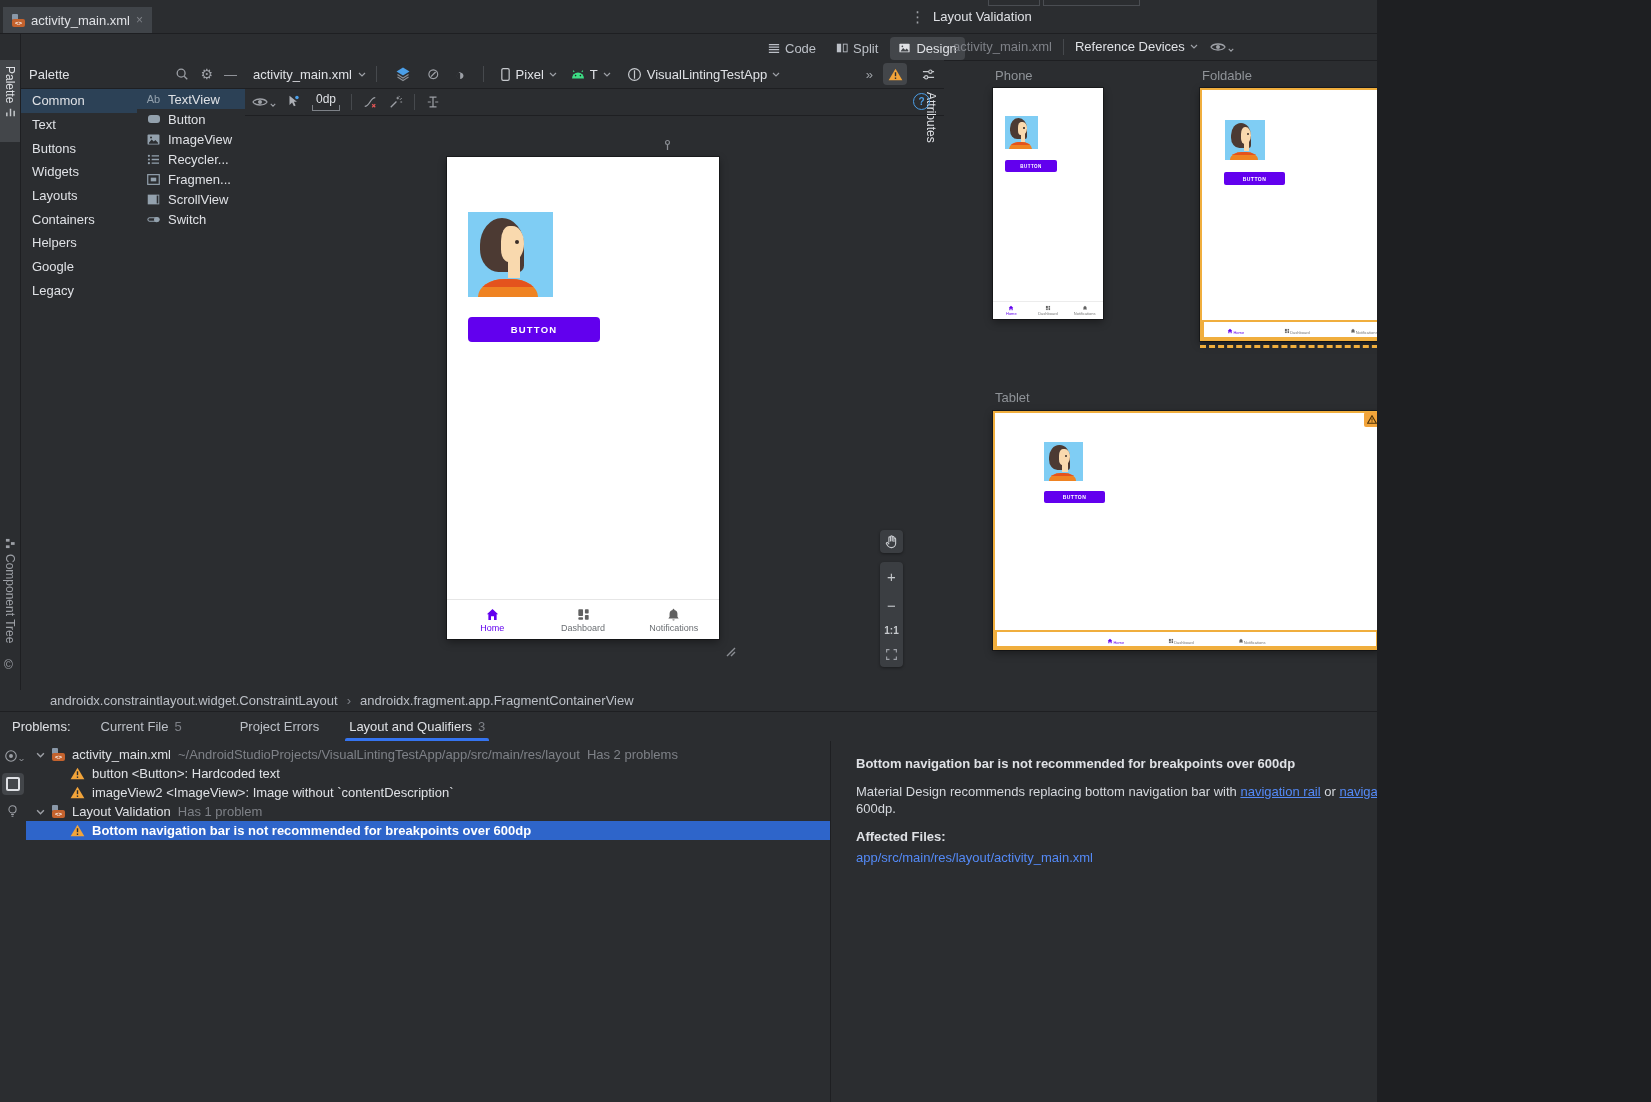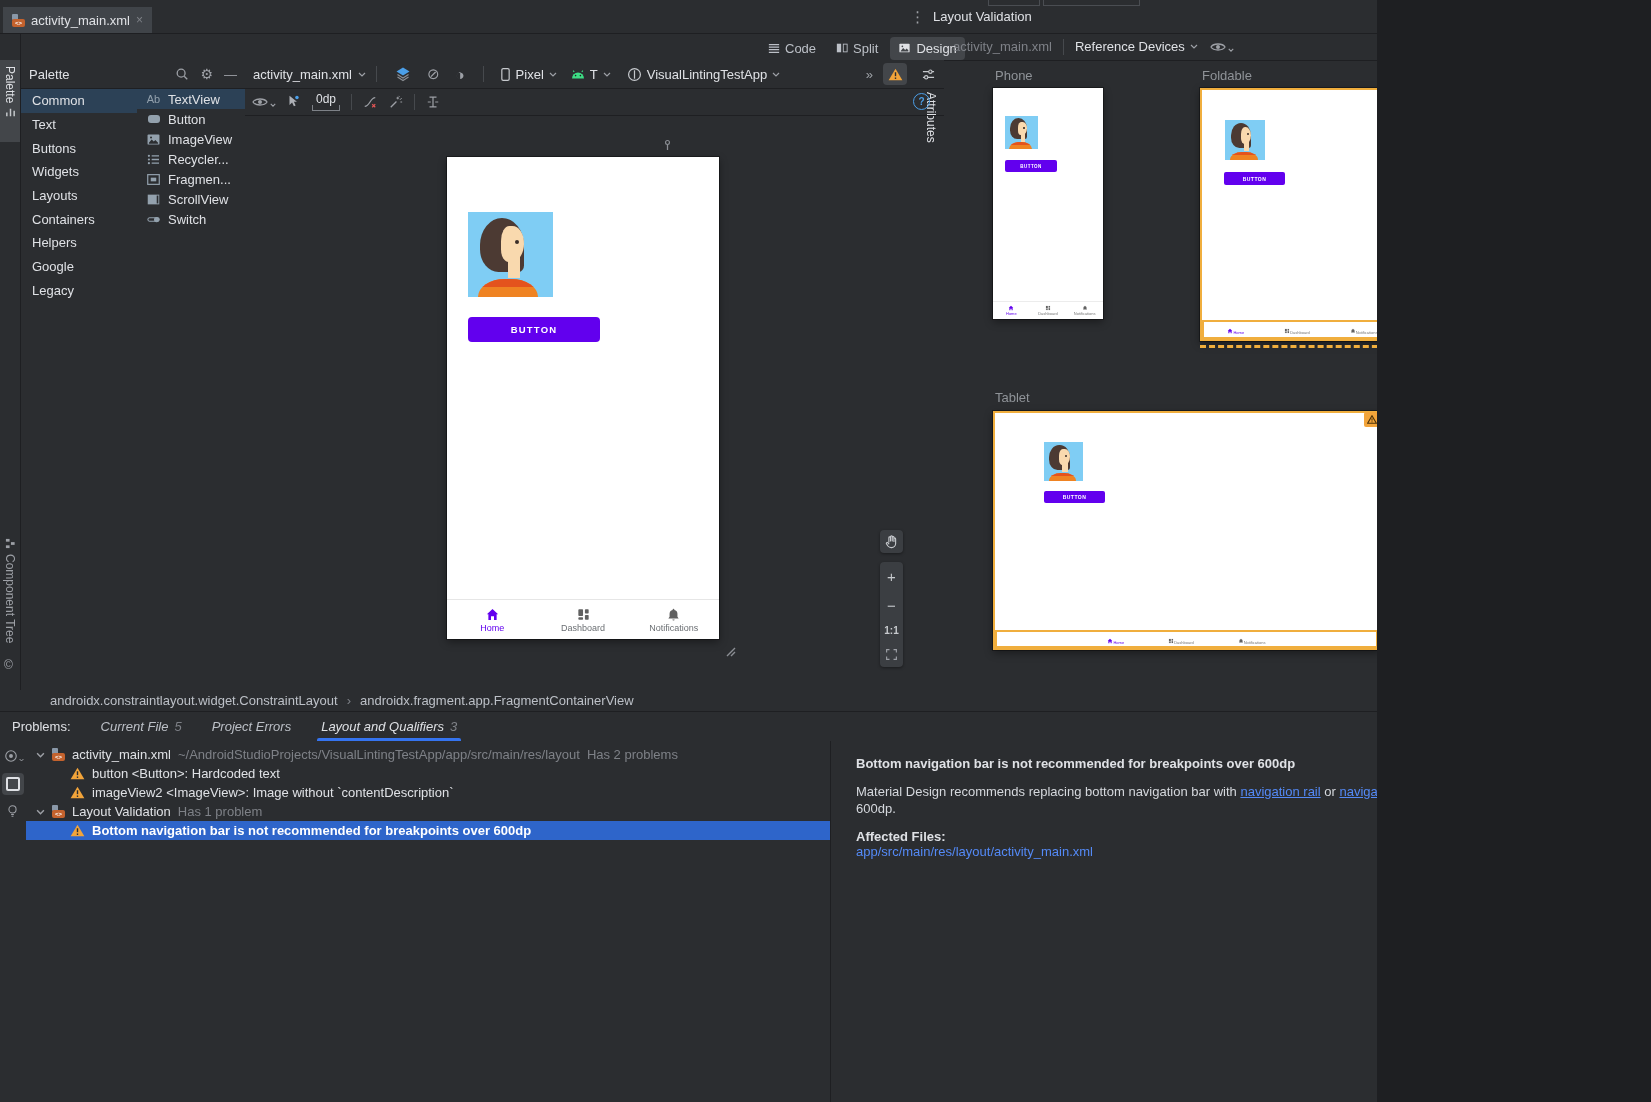--- a/index.html
+++ b/index.html
@@ -33,21 +33,21 @@
          display:flex;align-items:center;justify-content:center;}
   .navlint{position:absolute;left:0;right:0;bottom:0;background:#fff;border:2px solid #f0ae3d;
            box-sizing:border-box;display:flex;align-items:center;justify-content:center;}
   .mini-label{font-size:4px;line-height:4px;transform-origin:center;}
   
   .zbtn{background:#3b3e42;border-radius:4px;box-shadow:0 1px 3px rgba(0,0,0,.4);
         display:flex;align-items:center;justify-content:center;color:#c6c9cd;}
   .zgroup{background:#3b3e42;border-radius:4px;box-shadow:0 1px 3px rgba(0,0,0,.4);
           display:flex;flex-direction:column;align-items:center;justify-content:space-around;color:#c6c9cd;}
   
-  .ptab{position:relative;display:flex;gap:6px;align-items:center;height:100%;font-style:italic;}
+  .ptab{position:relative;display:flex;gap:6px;align-items:center;height:100%;}
   .ptab .cnt{color:#7e8187;}
   .underline{position:absolute;left:-4px;right:-4px;bottom:0;height:3px;background:#3574f0;border-radius:2px 2px 0 0;}
   .trow{position:absolute;left:26px;right:0;height:19px;display:flex;align-items:center;gap:7px;}
   .warnsvg{flex:none;}
   .xmlicon{position:relative;width:13px;height:13px;display:inline-block;flex:none;}
   .xi-a{position:absolute;left:0;top:0;width:6px;height:6px;background:#8a98a8;border-radius:1px;}
   .xi-b{position:absolute;left:0;bottom:0;width:13px;height:8px;background:#c4622d;color:#fff;font-size:6px;
         line-height:8px;text-align:center;border-radius:2px;font-weight:bold;}
   .link{color:#548af7;}
   .dp-chip{position:relative;padding:0 4px 4px 4px;border-bottom:1px solid #7d8187;font-size:12px;}
@@ -541,21 +541,21 @@
 
   <div class="abs" style="left:0;top:711px;width:1651px;height:391px;border-top:1px solid #1e1f22;">
 
     <div class="row" style="height:29px;padding-left:12px;gap:30px;">
       <span class="t1">Problems:</span>
       <div class="ptab">
         <span style="color:#bcc0c7;">Current File</span>
           <span class="cnt">5</span>
       </div>
       <div class="ptab">
-        <span style="color:#bcc0c7;">Project Errors</span>
+        <span style="color:#bcc0c7;margin-left:28px;">Project Errors</span>
       </div>
       <div class="ptab">
         <span class="t1">Layout and Qualifiers</span>
           <span class="cnt">3</span>
         <span class="underline"></span>
       </div>
       <span style="flex:1;"></span>
       <span class="t2" style="font-size:14px;margin-right:14px;">⚙</span>
       <span class="t2" style="margin-right:12px;">—</span>
     </div>
@@ -626,17 +626,17 @@
         </svg>
       <span style="color:#fff;font-weight:bold;">Bottom navigation bar is not recommended for breakpoints over 600dp</span>
     </div>
 
     <div class="abs" style="left:830px;top:29px;width:821px;height:362px;border-left:1px solid #1e1f22;padding:15px 0 0 25px;box-sizing:border-box;">
       <div style="font-weight:bold;max-width:740px;">Bottom navigation bar is not recommended for breakpoints over 600dp</div>
       <div style="margin-top:13px;max-width:728px;line-height:16.5px;color:#d5d8dd;">
         <div><span>Material Design recommends replacing bottom navigation bar with </span><span class="link" style="text-decoration:underline;">navigation rail</span><span> or </span><span class="link" style="text-decoration:underline;">navigation drawer</span><span> for breakpoints over 600dp.</span></div>
       </div>
       <div style="margin-top:12px;font-weight:bold;">Affected Files:</div>
-      <div class="link" style="">app/src/main/res/layout/activity_main.xml</div>
+      <div class="link" style="margin-top:6px;">app/src/main/res/layout/activity_main.xml</div>
     </div>
   </div>
 
 </div>
 
 </body></html>

